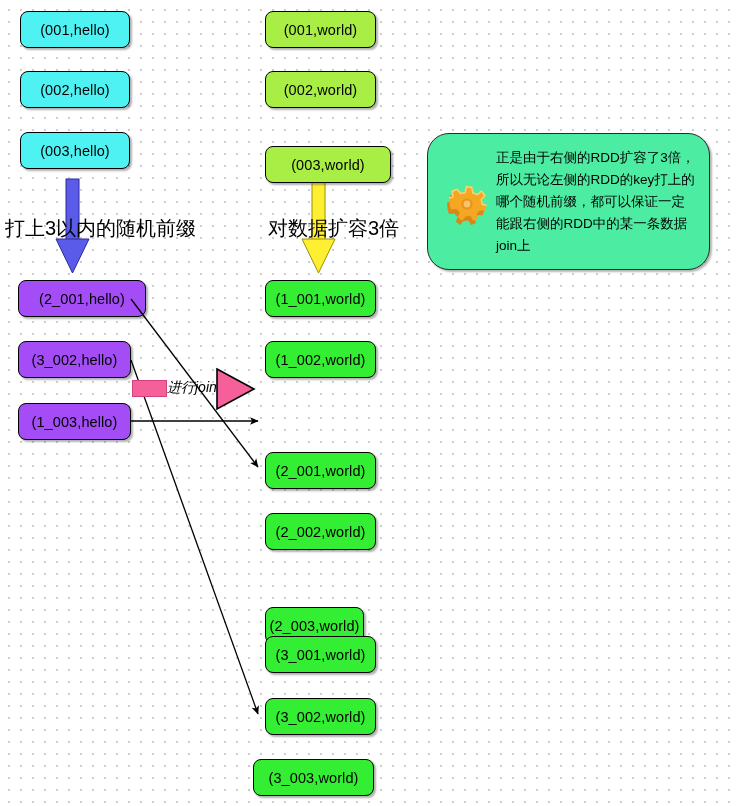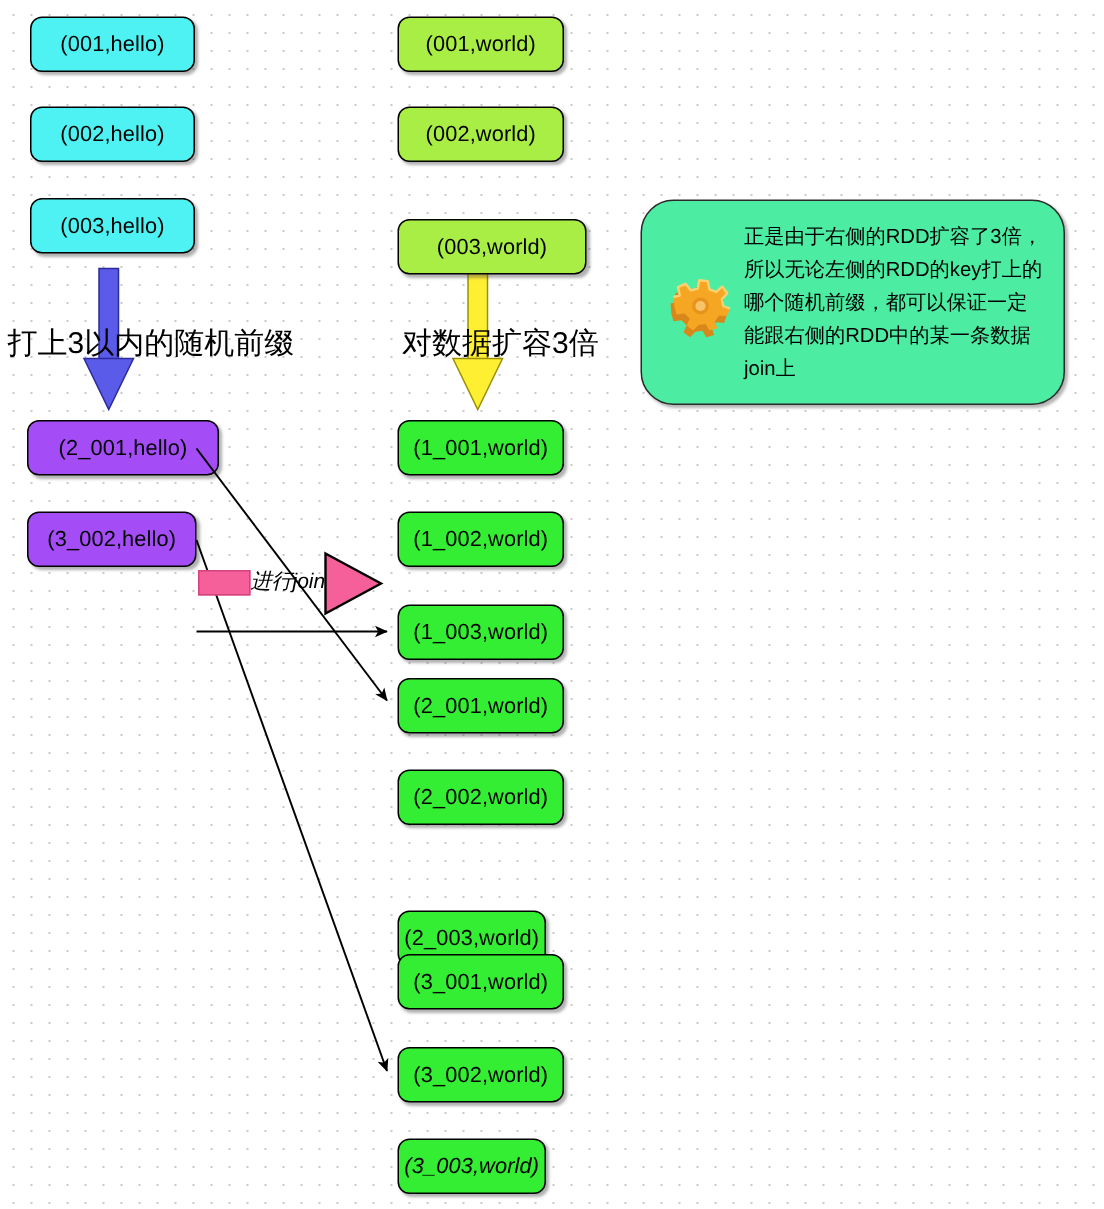--- a/index.html
+++ b/index.html
@@ -142,36 +142,36 @@
   </svg>
 
   <div class="node cyan" style="left:20px; top:11px; width:110px; height:37px;">(001,hello)</div>
   <div class="node cyan" style="left:20px; top:71px; width:110px; height:37px;">(002,hello)</div>
   <div class="node cyan" style="left:20px; top:132px; width:110px; height:37px;">(003,hello)</div>
 
   <div class="arrow-label" style="left:5px; top:215px;">打上3以内的随机前缀</div>
 
   <div class="node purple" style="left:18px; top:280px; width:128px; height:37px;">(2_001,hello)</div>
   <div class="node purple" style="left:18px; top:341px; width:113px; height:37px;">(3_002,hello)</div>
+  <div class="node purple" style="left:18px; top:403px; width:113px; height:37px;">(1_003,hello)</div>
 
   <div class="node ygreen" style="left:265px; top:11px; width:111px; height:37px;">(001,world)</div>
   <div class="node ygreen" style="left:265px; top:71px; width:111px; height:37px;">(002,world)</div>
   <div class="node ygreen" style="left:265px; top:146px; width:126px; height:37px;">(003,world)</div>
 
   <div class="arrow-label" style="left:268px; top:215px;">对数据扩容3倍</div>
 
   <div class="node green" style="left:265px; top:280px; width:111px; height:37px;">(1_001,world)</div>
   <div class="node green" style="left:265px; top:341px; width:111px; height:37px;">(1_002,world)</div>
-  <div class="node green" style="left:265px; top:403px; width:111px; height:37px;">(1_003,world)</div>
   <div class="node green" style="left:265px; top:452px; width:111px; height:37px;">(2_001,world)</div>
   <div class="node green" style="left:265px; top:513px; width:111px; height:37px;">(2_002,world)</div>
   <div class="node green" style="left:265px; top:607px; width:99px; height:37px;">(2_003,world)</div>
   <div class="node green" style="left:265px; top:636px; width:111px; height:37px;">(3_001,world)</div>
   <div class="node green" style="left:265px; top:698px; width:111px; height:37px;">(3_002,world)</div>
-  <div class="node green" style="left:265px; top:759px; width:99px; height:37px;font-style:italic;">(3_003,world)</div>
+  <div class="node green" style="left:253px; top:759px; width:121px; height:37px;">(3_003,world)</div>
 
   <div class="join-swatch" style="left:132px; top:380px; width:33px; height:15px;"></div>
   <div class="join-label" style="left:167px; top:379px;">进行join</div>
 
   <div class="callout" style="left:427px; top:133px; width:283px; height:137px;">
     <div class="gear-wrap">
       <svg width="46" height="46" viewBox="0 0 46 46" xmlns="http://www.w3.org/2000/svg">
         <g transform="translate(23,24)">
 
           <g transform="translate(-2.5,3.5)">

